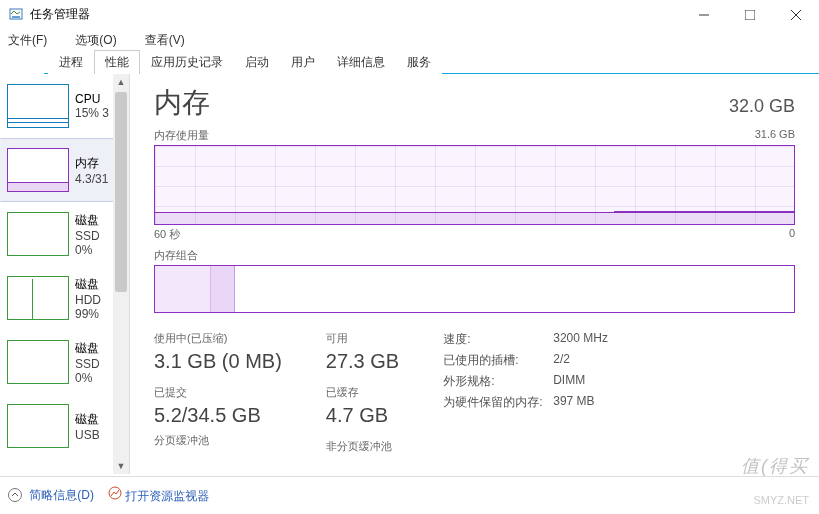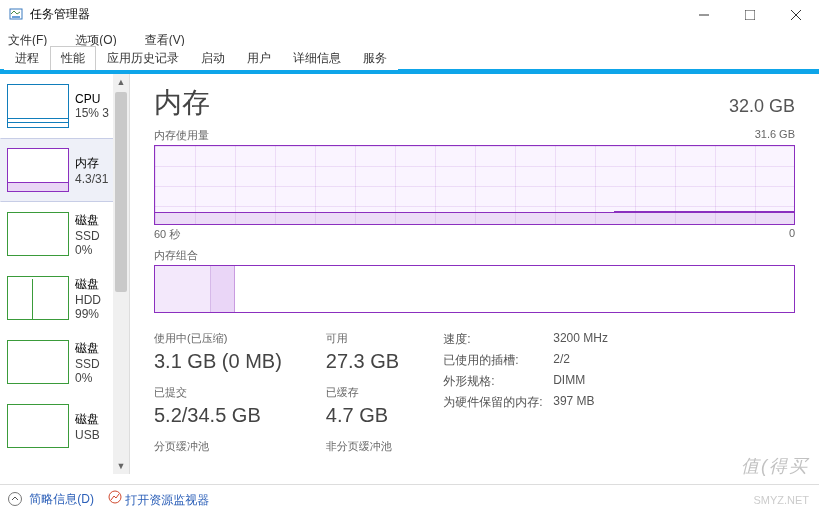--- a/index.html
+++ b/index.html
@@ -4,21 +4,21 @@
 <style>
   * { box-sizing: border-box; }
   body { margin:0; font-family: "Microsoft YaHei","Segoe UI",sans-serif; font-size:12px; color:#333; background:#fff; width:819px; height:514px; overflow:hidden; position:relative; }
   .titlebar { height:30px; display:flex; align-items:center; border-bottom:1px solid #fff; }
   .titlebar .icon { width:16px; height:16px; margin:0 6px 0 8px; }
   .titlebar .title { flex:1; color:#000000; }
   .winbtns { display:flex; }
   .winbtn { width:46px; height:30px; display:flex; align-items:center; justify-content:center; color:#555; }
   .menubar { height:20px; display:flex; align-items:center; padding:0 4px; gap:20px; }
   .menuitem { padding:0 4px; }
-  .tabs { display:flex; border-bottom:5px solid #0ea5e9; height:24px; align-items:flex-end; padding-left:4px; }
+  .tabs { display:flex; border-bottom:1px solid #0ea5e9; height:24px; align-items:flex-end; padding-left:4px;margin-left:44px; }
   .tab { padding:3px 10px; border:1px solid transparent; border-bottom:none; position:relative; top:1px; background:#fff; color:#333; }
   .tab.active { border-color:#ccc; background:#fff; z-index:2; }
   .content { display:flex; height:400px; }
   .sidebar { width:130px; border-right:1px solid #ddd; overflow:hidden; position:relative; }
   .sidebar-inner { position:absolute; inset:0; overflow-y:auto; }
   .sitem { display:flex; align-items:center; height:64px; border:1px solid transparent; }
   .sitem.active { background:#eef0f8; border-top:1px solid #c7cde6; border-bottom:1px solid #c7cde6; }
   .thumb { width:62px; height:44px; border:1px solid #117dbb; margin:0 6px; position:relative; background:#fff; }
   .thumb.mem { border-color:#8b2fbf; }
   .thumb.disk { border-color:#3a9b3a; }
@@ -43,21 +43,21 @@
   .axisrow { display:flex; justify-content:space-between; font-size:11px; color:#666; margin-top:2px; }
   .comp { border:1px solid #8b2fbf; height:48px; margin-top:2px; position:relative; }
   .comp .seg { position:absolute; top:0; bottom:0; }
   .comp .seg1 { left:0; width:56px; background:#f3e8fb; border-right:1px solid #d6b9e9; }
   .comp .seg2 { left:56px; width:24px; background:#ead6f7; border-right:1px solid #c99be0; }
   .stats { display:flex; margin-top:18px; gap:44px; }
   .col { display:flex; flex-direction:column; gap:4px; }
   .lbl { font-size:11px; color:#666; }
   .val { font-size:20px; color:#444; }
   .kv { display:grid; grid-template-columns:110px auto; font-size:12px; color:#555; row-gap:4px; }
-  .statusbar { position:absolute; left:0; right:0; bottom:0; height:30px; border-top:1px solid #ddd; display:flex; align-items:center; padding:0 8px; gap:14px; background:#fff; }
+  .statusbar { position:absolute; left:0; right:0; bottom:0; height:38px; border-top:1px solid #ddd; display:flex; align-items:center; padding:0 8px; gap:14px; background:#fff; }
   .statusbar .link { color:#2b5fb8; }
   .circ { width:14px; height:14px; border:1px solid #777; border-radius:50%; display:inline-flex; align-items:center; justify-content:center; margin-right:4px; }
   .wm { position:absolute; right:10px; bottom:36px; font-size:18px; font-style:italic; color:#999; opacity:0.6; letter-spacing:2px; }
   .wm2 { position:absolute; right:10px; bottom:8px; font-size:11px; color:#aaa; opacity:0.6;text-align:center; }
   .scr { position:absolute; right:0; top:0; bottom:0; width:16px; background:#f0f0f0; }
   .scr .th { position:absolute; left:2px; right:2px; top:18px; height:200px; background:#c9c9c9; border-radius:2px; }
   .scr .ar { position:absolute; left:0; right:0; height:16px; display:flex; align-items:center; justify-content:center; color:#666; font-size:9px; }
   .scr .ar.top { top:0; } .scr .ar.bot { bottom:0; }
 </style>
 </head>
@@ -194,21 +194,21 @@
       <div class="seg seg1"></div>
         <div class="seg seg2"></div>
     </div>
 
     <div class="stats">
       <div class="col">
         <span class="lbl">使用中(已压缩)</span>
         <span class="val">3.1 GB (0 MB)</span>
         <span class="lbl" style="margin-top:8px">已提交</span>
         <span class="val">5.2/34.5 GB</span>
-        <span class="lbl" style="margin-top:8px">分页缓冲池</span>
+        <span class="lbl" style="margin-top:2px">分页缓冲池</span>
       </div>
       <div class="col">
         <span class="lbl">可用</span>
         <span class="val">27.3 GB</span>
         <span class="lbl" style="margin-top:8px">已缓存</span>
         <span class="val">4.7 GB</span>
         <span class="lbl" style="margin-top:8px">非分页缓冲池</span>
       </div>
       <div class="col">
         <div class="kv">

